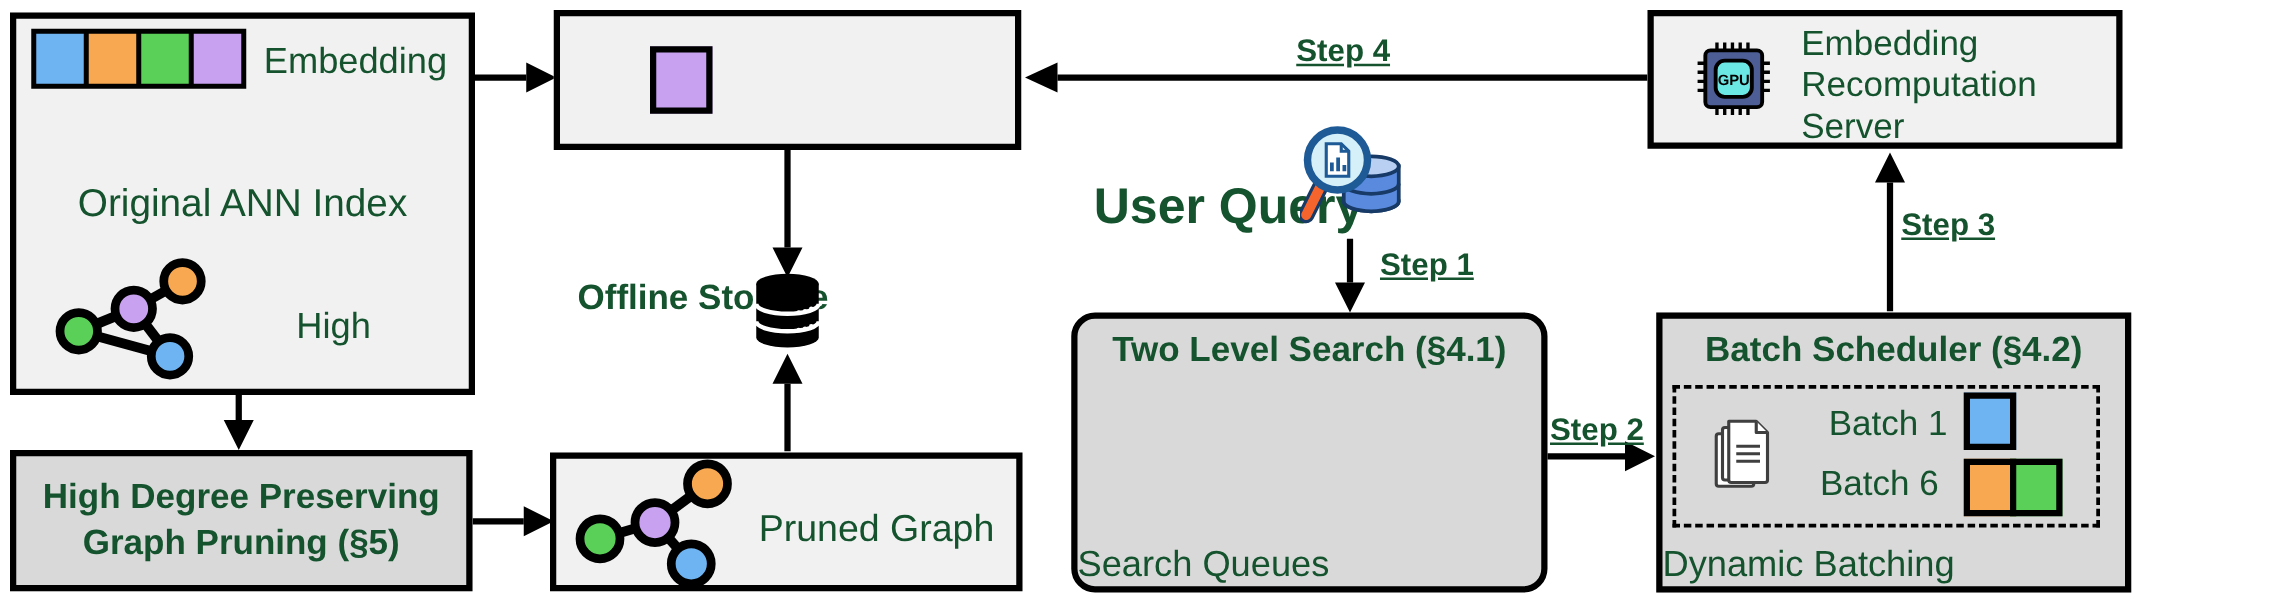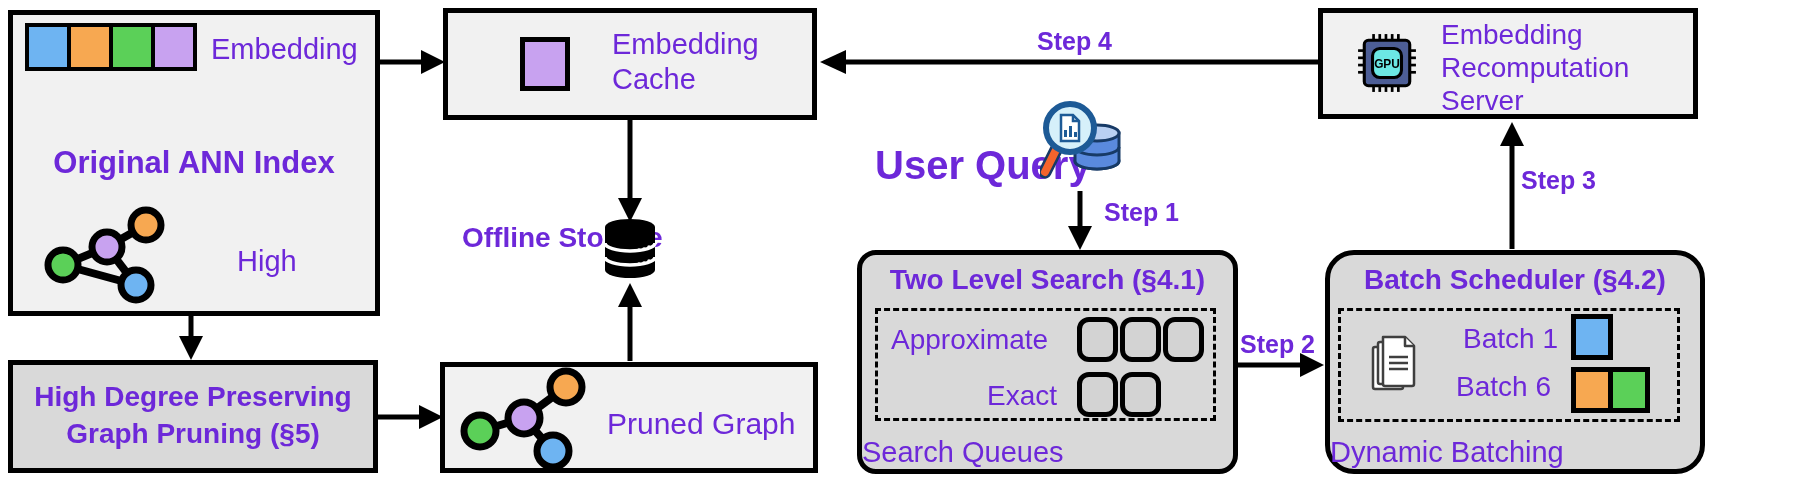--- a/index.html
+++ b/index.html
@@ -1,42 +1,42 @@
 <!DOCTYPE html>
 <html style="--blue: #6eb4f2; --orange: #f7a851; --green: #5bd058; --purple: #c8a2f0; --boxlight: #f1f1f1; --boxgray: #d9d9d9; --queuefill: #d3d3d3; --line: #000000;"><head>
 <meta charset="utf-8">
 <style>
   html,body{margin:0;padding:0;background:#fff;}
   .canvas{position:relative;width:1817px;height:481px;background:#fff;overflow:hidden;
-          font-family:"Liberation Sans",sans-serif;color:#6d28d9;}
+          font-family:"Liberation Sans",sans-serif;color:#14532d;}
   .arrows{position:absolute;left:0;top:0;pointer-events:none;}
   .box{position:absolute;border:5px solid #000;box-sizing:border-box;}
   .light{background:var(--boxlight,#f1f1f1);}
   .gray{background:var(--boxgray,#d9d9d9);}
   .lbl{position:absolute;font-size:29px;line-height:1.15;white-space:nowrap;}
-  .step{position:absolute;font-weight:bold;font-size:25px;white-space:nowrap;}
+  .step{position:absolute;font-weight:bold;font-size:25px;white-space:nowrap;text-decoration:underline;}
 
   
   #box-ann{left:8px;top:10px;width:372px;height:306px;}
   #box-cache{left:443px;top:8px;width:374px;height:112px;}
   #box-hdp{left:8px;top:360px;width:370px;height:113px;}
   #box-pruned{left:440px;top:362px;width:378px;height:111px;text-decoration:underline;}
   #box-tls{left:857px;top:250px;width:381px;height:224px;border-radius:19px;}
-  #box-batch{left:1325px;top:250px;width:380px;height:224px;border-radius:29px;}
+  #box-batch{left:1325px;top:250px;width:380px;height:224px;}
   #box-server{left:1318px;top:8px;width:380px;height:111px;}
 
   
   .emb-strip{position:absolute;left:12px;top:8px;display:flex;gap:4px;background:#000;padding:4px;}
   .cell{width:38px;height:40px;}
   .c-blue{background:var(--blue,#6eb4f2);}
   .c-orange{background:var(--orange,#f7a851);}
   .c-green{background:var(--green,#5bd058);}
   .c-purple{background:var(--purple,#c8a2f0);}
   #emb-label{left:198px;top:18px;}
-  #ann-title{left:0;right:0;top:130px;text-align:center;font-size:31px;font-weight:bold;white-space:nowrap;position:absolute;}
+  #ann-title{left:0;right:0;top:130px;text-align:center;font-size:31px;font-weight:normal;white-space:nowrap;position:absolute;}
   #ann-graph{position:absolute;left:30px;top:183px;}
   #graph-label{left:224px;top:230px;}
 
   
   .cache-sq{position:absolute;left:72px;top:24px;width:40px;height:44px;border:5px solid #000;
             background:var(--purple,#c8a2f0);box-sizing:content-box;}
   #cache-label{left:164px;top:14px;width:180px;white-space:normal;line-height:35px;}
 
   
   #hdp-label{left:0;right:0;top:13px;text-align:center;font-size:28px;font-weight:bold;
@@ -153,21 +153,20 @@
         <circle cx="20" cy="67" r="15" style="fill:var(--green,#5bd058)"></circle>
         <circle cx="64" cy="49" r="15" style="fill:var(--purple,#c8a2f0)"></circle>
         <circle cx="93" cy="87" r="15" style="fill:var(--blue,#6eb4f2)"></circle>
       </g>
     </svg>
     <div class="lbl" id="graph-label">High</div>
   </div>
 
   <div class="box light" id="box-cache">
     <div class="cache-sq"></div>
-    <div class="lbl" id="cache-label">Embedding Cache</div>
   </div>
 
   <div class="lbl" id="offline-label">Offline Storage</div>
   <svg id="db-svg" width="56" height="64" viewBox="0 0 56 64">
     <ellipse cx="28" cy="10" rx="25" ry="8" fill="#000"></ellipse>
     <path d="M3,10 v43 a25,8 0 0 0 50,0 v-43 z" fill="#000"></path>
     <path d="M3,26 a25,8 0 0 0 50,0" fill="none" stroke="#fff" stroke-width="3.5"></path>
     <path d="M3,40 a25,8 0 0 0 50,0" fill="none" stroke="#fff" stroke-width="3.5"></path>
     <g fill="#fff">
       <circle cx="37" cy="33" r="1.8"></circle>
@@ -213,33 +212,20 @@
     <path d="M33,17 v6 h6" fill="none" stroke="#1d5a96" stroke-width="2.5"></path>
     <g fill="#1d5a96">
       <rect x="24" y="32" width="3" height="7"></rect>
         <rect x="29" y="28" width="3" height="11"></rect>
         <rect x="34" y="34" width="3" height="5"></rect>
     </g>
   </svg>
 
   <div class="box gray" id="box-tls">
     <div class="panel-title">Two Level Search (§4.1)</div>
-    <div class="dashed" id="tls-dashed">
-      <div class="lbl" id="approx-label">Approximate</div>
-      <div class="qrow" id="qrow1">
-        <div class="qsq"></div>
-        <div class="qsq"></div>
-        <div class="qsq"></div>
-      </div>
-      <div class="lbl" id="exact-label">Exact</div>
-      <div class="qrow" id="qrow2">
-        <div class="qsq"></div>
-        <div class="qsq"></div>
-      </div>
-    </div>
     <div class="panel-footer">Search Queues</div>
   </div>
 
   <div class="box gray" id="box-batch">
     <div class="panel-title">Batch Scheduler (§4.2)</div>
     <div class="dashed" id="batch-dashed">
       <svg id="docs-svg" width="52" height="58" viewBox="0 0 52 58">
         <g fill="#fff" stroke="#3f3f3f" stroke-width="2.5" stroke-linejoin="round">
           <rect x="4" y="12" width="30" height="42" rx="2"></rect>
           <rect x="9" y="7" width="30" height="42" rx="2"></rect>

